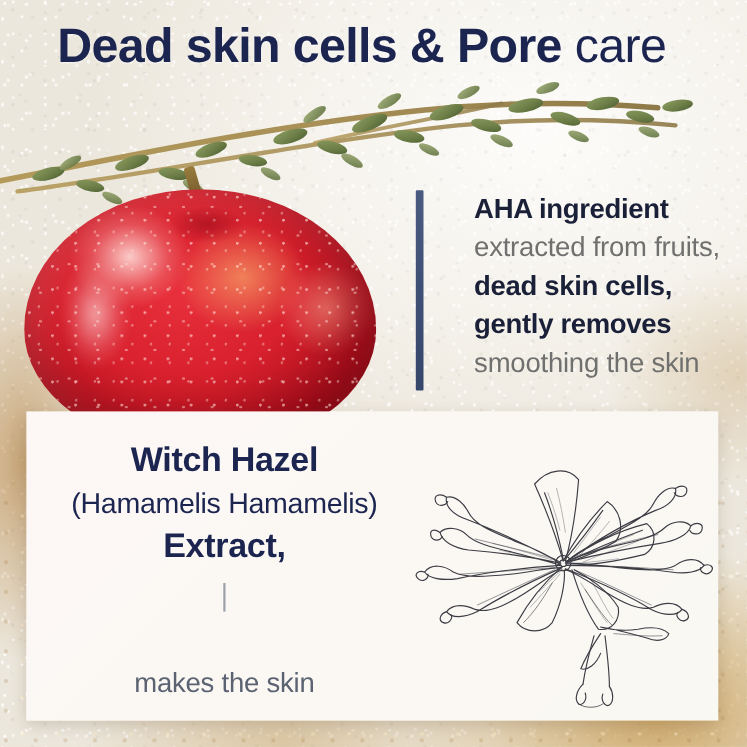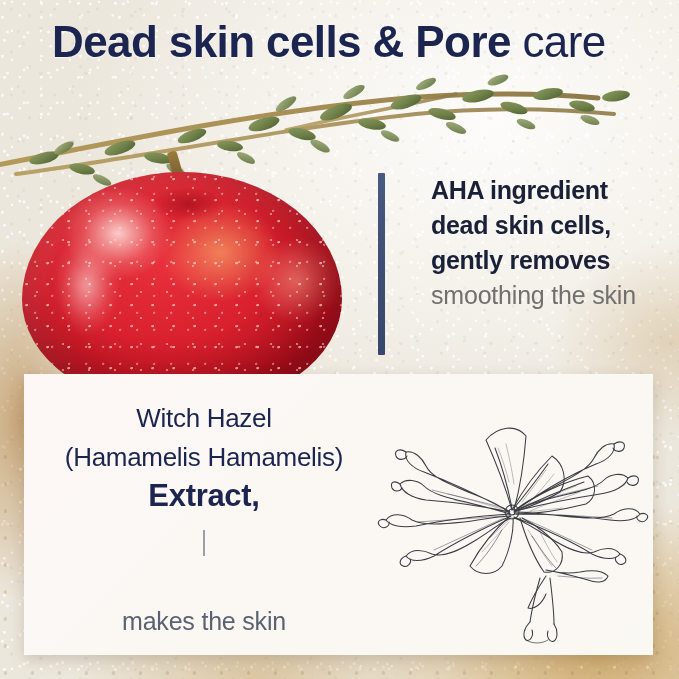--- a/index.html
+++ b/index.html
@@ -137,21 +137,21 @@
   .aha-lines p.bold { font-weight:700; color:#1a2038; letter-spacing:-.3px; }
   .aha-lines p.light { font-weight:400; color:#70706f; letter-spacing:-.2px; }
 
   
   .wh-card {
     position:absolute; left:24px; top:374px; width:629px; height:281px;
     background:linear-gradient(135deg,#fdf7f6 0%, #fbf8f4 40%, #faf8f3 100%);
     box-shadow:0 5px 14px rgba(90,70,50,.22);
   }
   .wh-text { position:absolute; left:0; top:24px; width:360px; text-align:center; }
-  .wh-text .l1 { font-size:26px; font-weight:400; color:#1b2550; line-height:40px; letter-spacing:-.3px; }
+  .wh-text .l1 { font-size:31px; font-weight:700; color:#1b2550; line-height:40px; letter-spacing:-.3px; }
   .wh-text .l2 { font-size:26px; font-weight:400; color:#1b2550; line-height:38px; letter-spacing:-.3px; }
   .wh-text .l3 { font-size:31px; font-weight:700; color:#1b2550; line-height:40px; letter-spacing:-.3px; }
   .wh-divider { width:2px; height:26px; background:#9aa0ac; margin:14px auto 14px; }
   .wh-text .s1, .wh-text .s2 { font-size:25px; font-weight:400; color:#5b6271; line-height:34px; letter-spacing:-.2px;margin-top:48px; }
 
   .wh-illus { position:absolute; left:338px; top:4px; width:300px; height:272px; }
 </style>
 </head>
 <body>
 
@@ -231,20 +231,21 @@
   </div>
 
   <h1 class="title">
     <span class="b">Dead skin cells &amp; Pore</span><span class="l"> care</span>
   </h1>
 
   <div class="aha-block">
     <div class="aha-bar"></div>
     <div class="aha-lines">
       <p class="bold">AHA ingredient</p>
+      <p class="light">extracted from fruits,</p>
       <p class="bold">dead skin cells,</p>
       <p class="bold">gently removes</p>
       <p class="light">smoothing the skin</p>
     </div>
   </div>
 
   <div class="wh-card">
     <div class="wh-text">
       <div class="l1">Witch Hazel</div>
       <div class="l2">(Hamamelis Hamamelis)</div>

